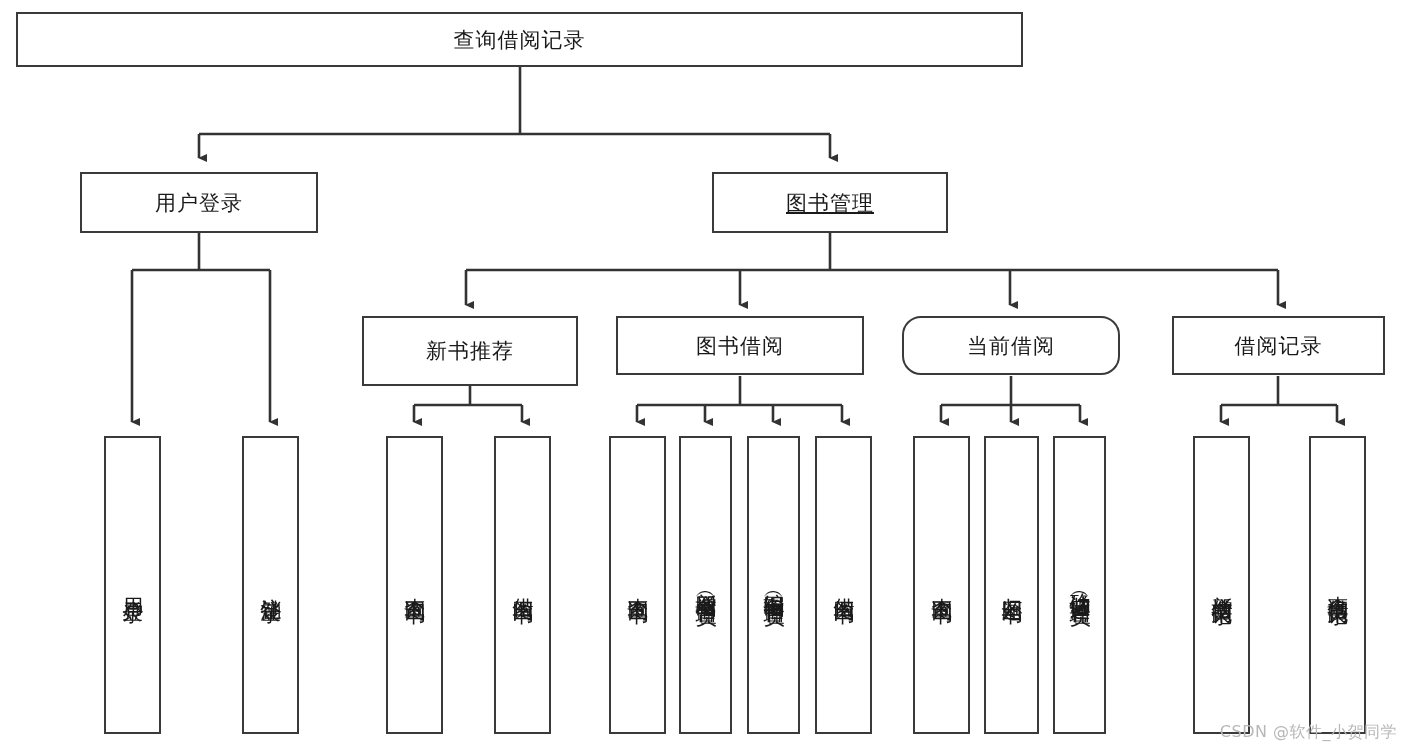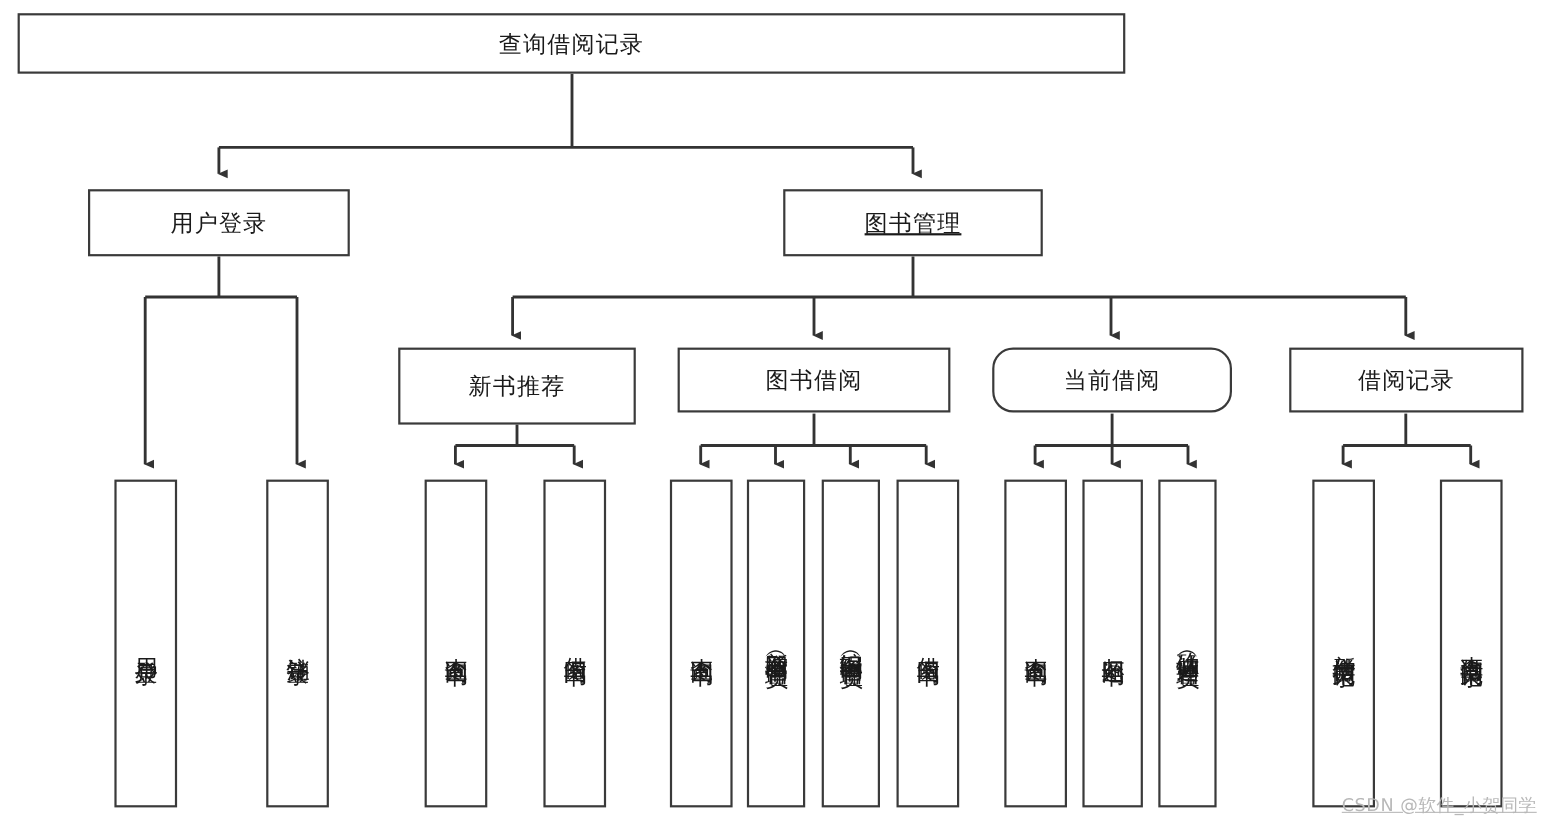--- a/index.html
+++ b/index.html
@@ -60,21 +60,20 @@
   }
   .watermark {
     position: absolute;
     right: 8px;
     bottom: 4px;
     font-size: 16px;
     color: #b8b8b8;
     letter-spacing: 0.5px;
     white-space: nowrap;
     user-select: none;
-    text-decoration: underline;
   }
 </style>
 </head>
 <body>
 
 <div id="diagram-root">
 
   <svg class="connectors" viewBox="0 0 1405 747" xmlns="http://www.w3.org/2000/svg">
     <defs>
       <marker id="arrowhead" markerWidth="9" markerHeight="9" refX="4.5" refY="8" orient="auto" markerUnits="userSpaceOnUse">

